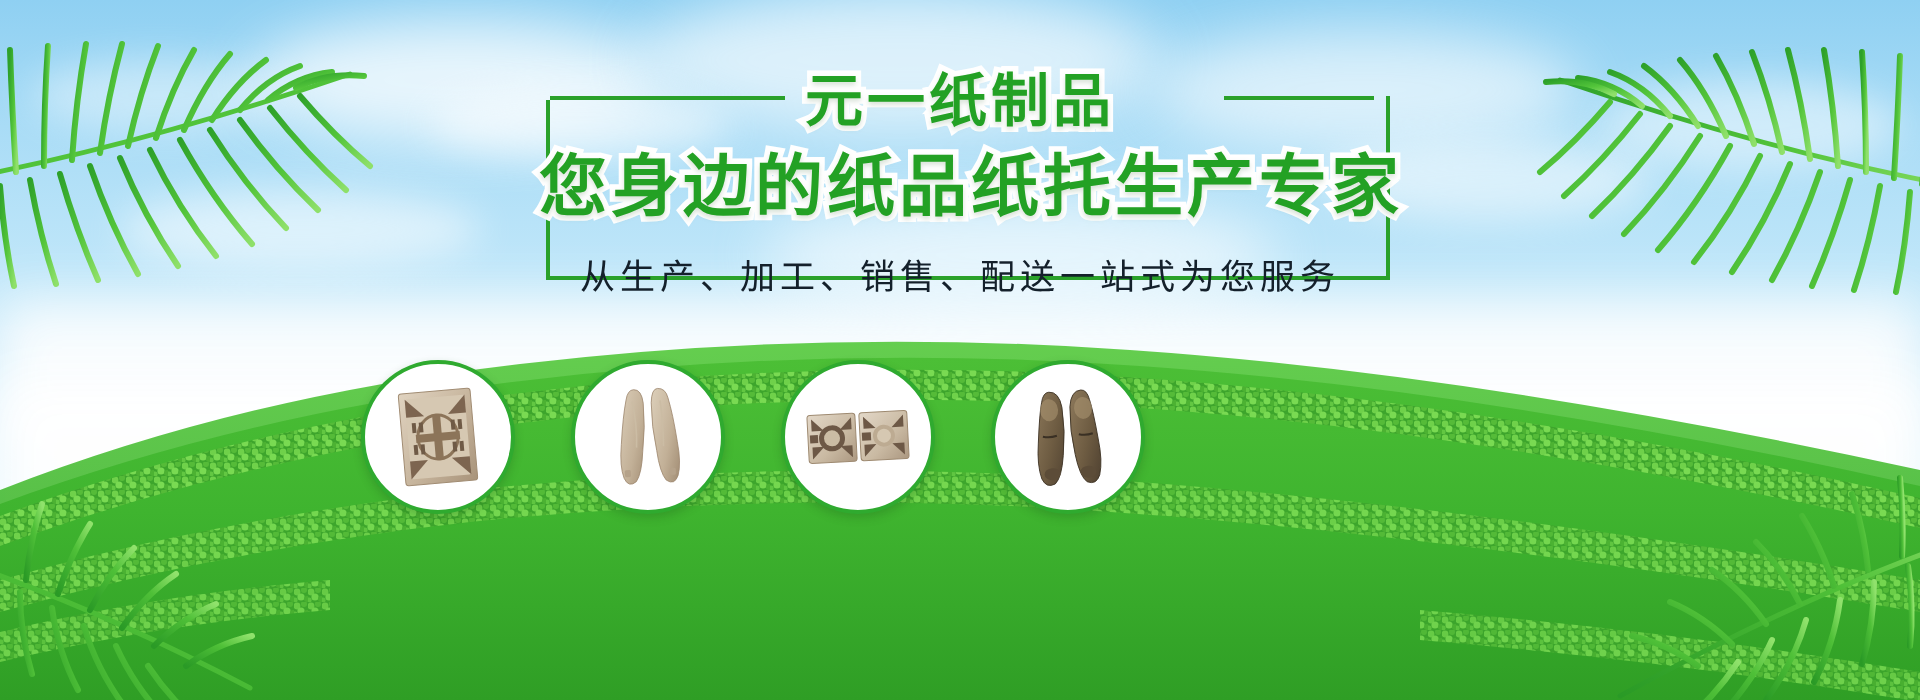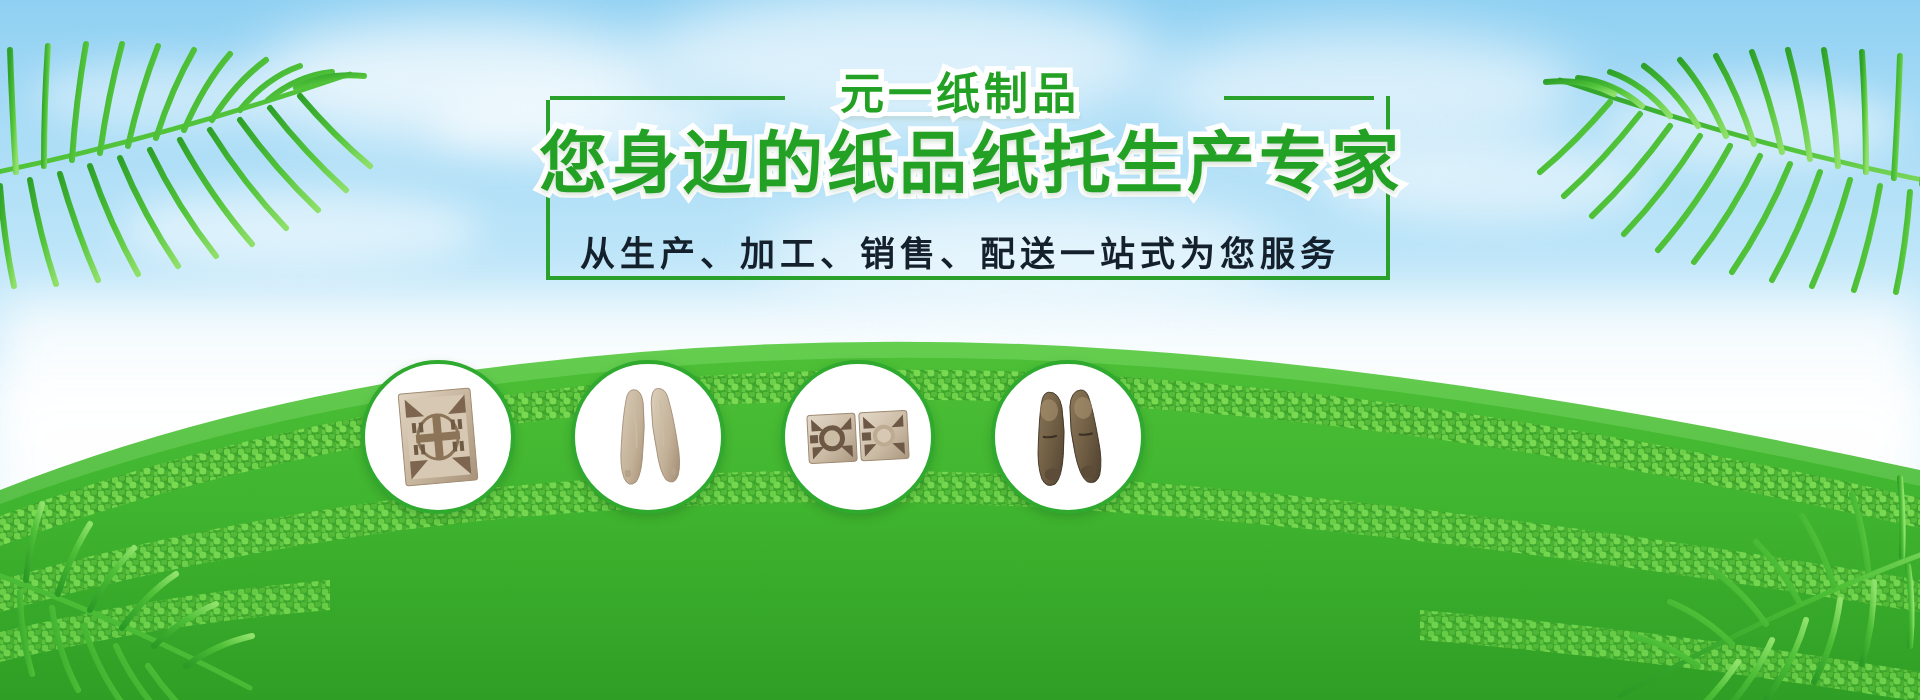--- a/index.html
+++ b/index.html
@@ -48,27 +48,27 @@
     position:absolute;right:546px;top:24px;width:150px;height:4px;background:#2aa12a;
   }
 
   .title1,.title2{
     position:relative;z-index:4;
     color:#23a124;font-weight:900;letter-spacing:4px;
     line-height:1;white-space:nowrap;
     -webkit-text-stroke:11px #ffffff;paint-order:stroke fill;
     text-shadow:0 3px 5px rgba(140,170,140,.35);
   }
-  .title1{font-size:44px;margin-bottom:13px;text-decoration:underline;}
+  .title1{font-size:58px;margin-bottom:22px;}
   .title2{font-size:68px;margin-left:22px;}
 
   .subtitle{
     position:relative;z-index:4;
     margin-top:28px;color:#14202b;font-size:35px;letter-spacing:5px;
-    white-space:nowrap;font-weight:700;
+    white-space:nowrap;font-weight:400;
   }
 
   
   .circles{position:absolute;left:0;top:352px;width:1920px;height:200px;}
   .pcircle{
     position:absolute;width:146px;height:146px;border-radius:50%;
     background:#ffffff;border:4px solid #2faa2f;
     box-shadow:0 4px 10px rgba(20,70,20,.22);
     display:flex;align-items:center;justify-content:center;overflow:hidden;
   }

